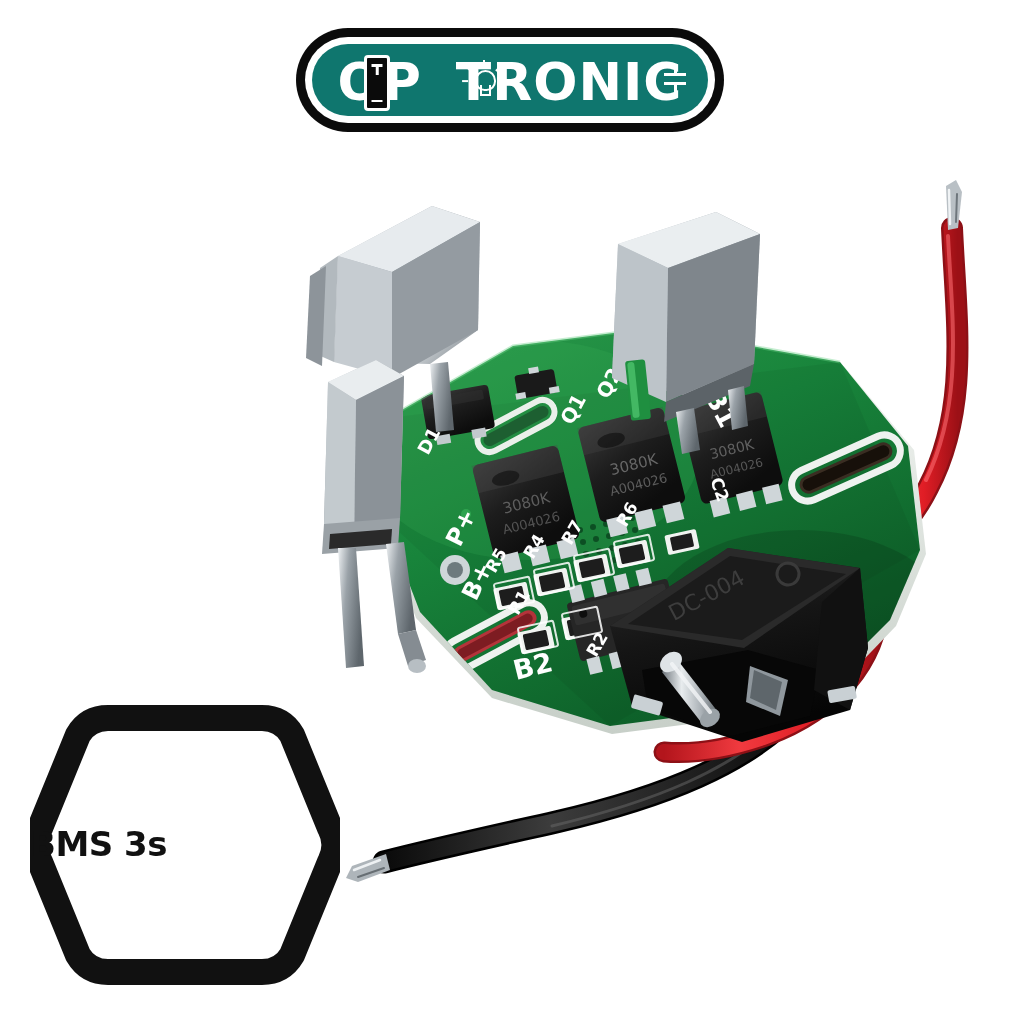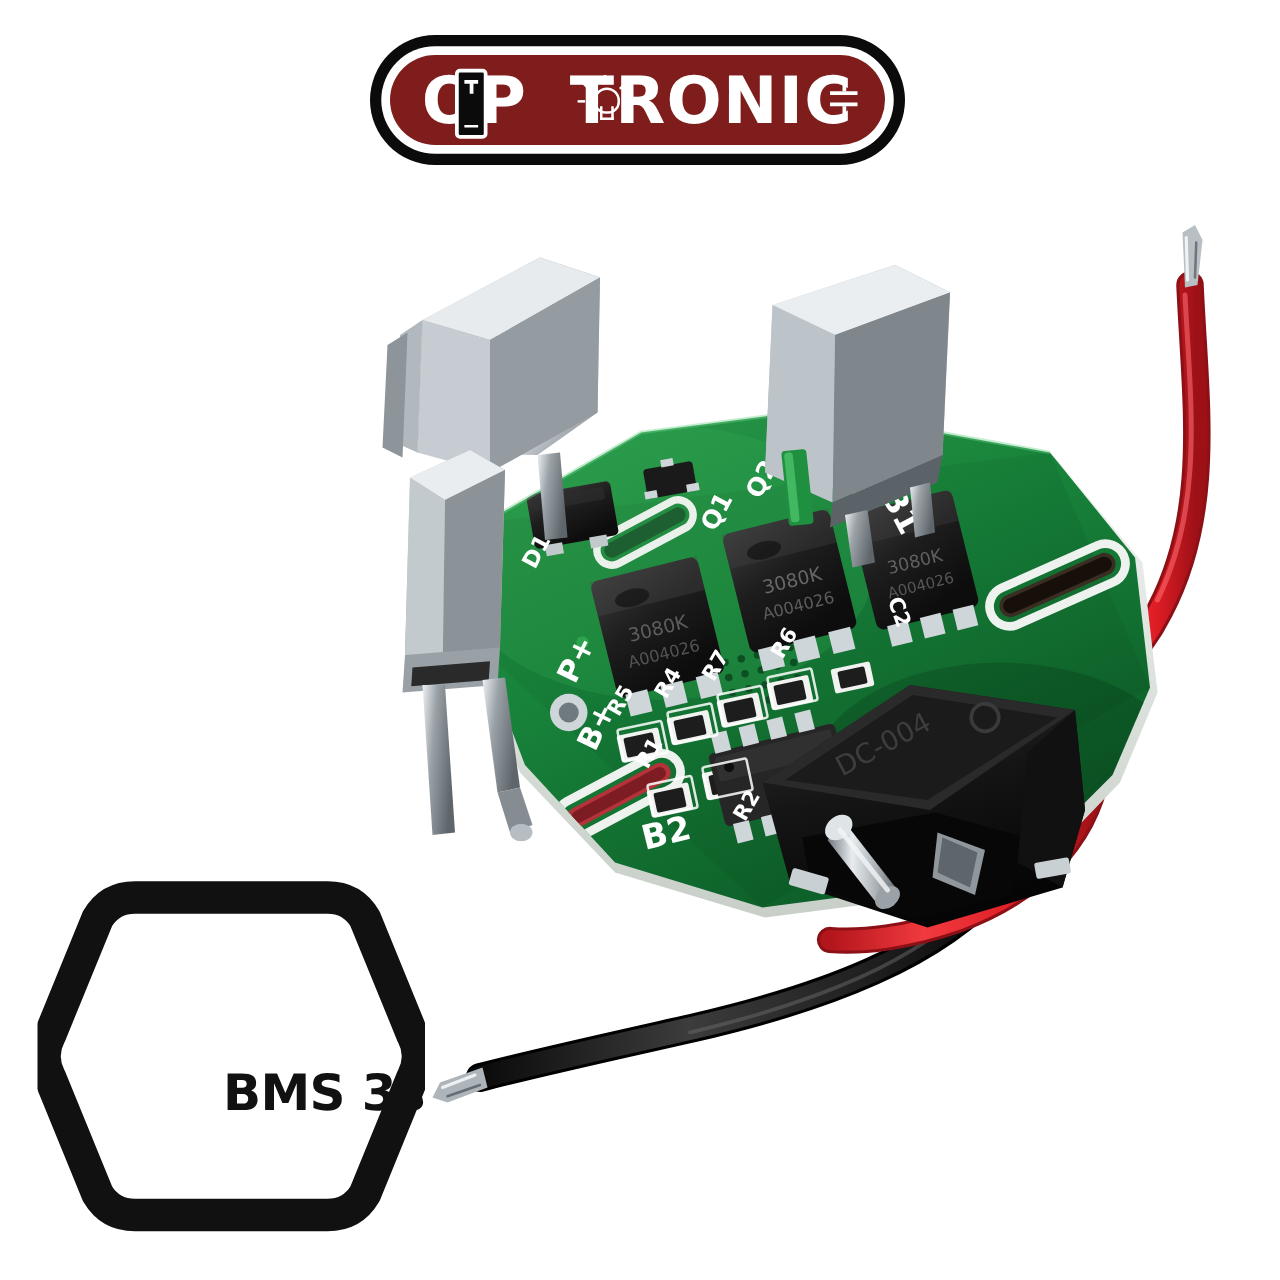--- a/index.html
+++ b/index.html
@@ -21,21 +21,21 @@
     background:#0b0b0b;
   }
   .logo-ring{
     position:absolute;left:9px;top:9px;right:9px;bottom:9px;
     border-radius:44px;
     background:#ffffff;
   }
   .logo-inner{
     position:absolute;left:16px;top:16px;right:16px;bottom:16px;
     border-radius:36px;
-    background:#7f1d1d;
+    background:#0f766e;
     overflow:hidden;
   }
   .logo-text{
     position:absolute;left:0;right:0;top:50%;
     transform:translateY(-50%);
     text-align:center;
     color:#ffffff;
     font-family:"DejaVu Sans", sans-serif;
     font-weight:bold;
     font-size:52px;
@@ -87,28 +87,27 @@
   .cap-glyph .lead{position:absolute;left:10px;width:2.5px;height:7px;background:#fff;}
   .cap-glyph .l1{top:0;}
   .cap-glyph .l2{top:19px;}
 
   
   .hex-badge{position:absolute;left:30px;top:700px;width:310px;height:290px;}
   .hex-badge svg{position:absolute;inset:0;}
   .hex-label{
     position:absolute;left:0;right:0;top:50%;
     transform:translateY(-50%);
-    text-align:right;
+    text-align:left;
     color:#111111;
     font-family:"DejaVu Sans", sans-serif;
     font-weight:bold;
-    font-size:40px;
+    font-size:34px;
     line-height:1.22;
     letter-spacing:-0.5px;
-    margin-top:30px;
   }
   .hex-label .l2{display:block;}
 
   
   .photo{position:absolute;left:280px;top:150px;width:744px;height:760px;}
   .photo svg{position:absolute;inset:0;}
 </style>
 </head>
 <body style="background: rgb(255, 255, 255);">
 

